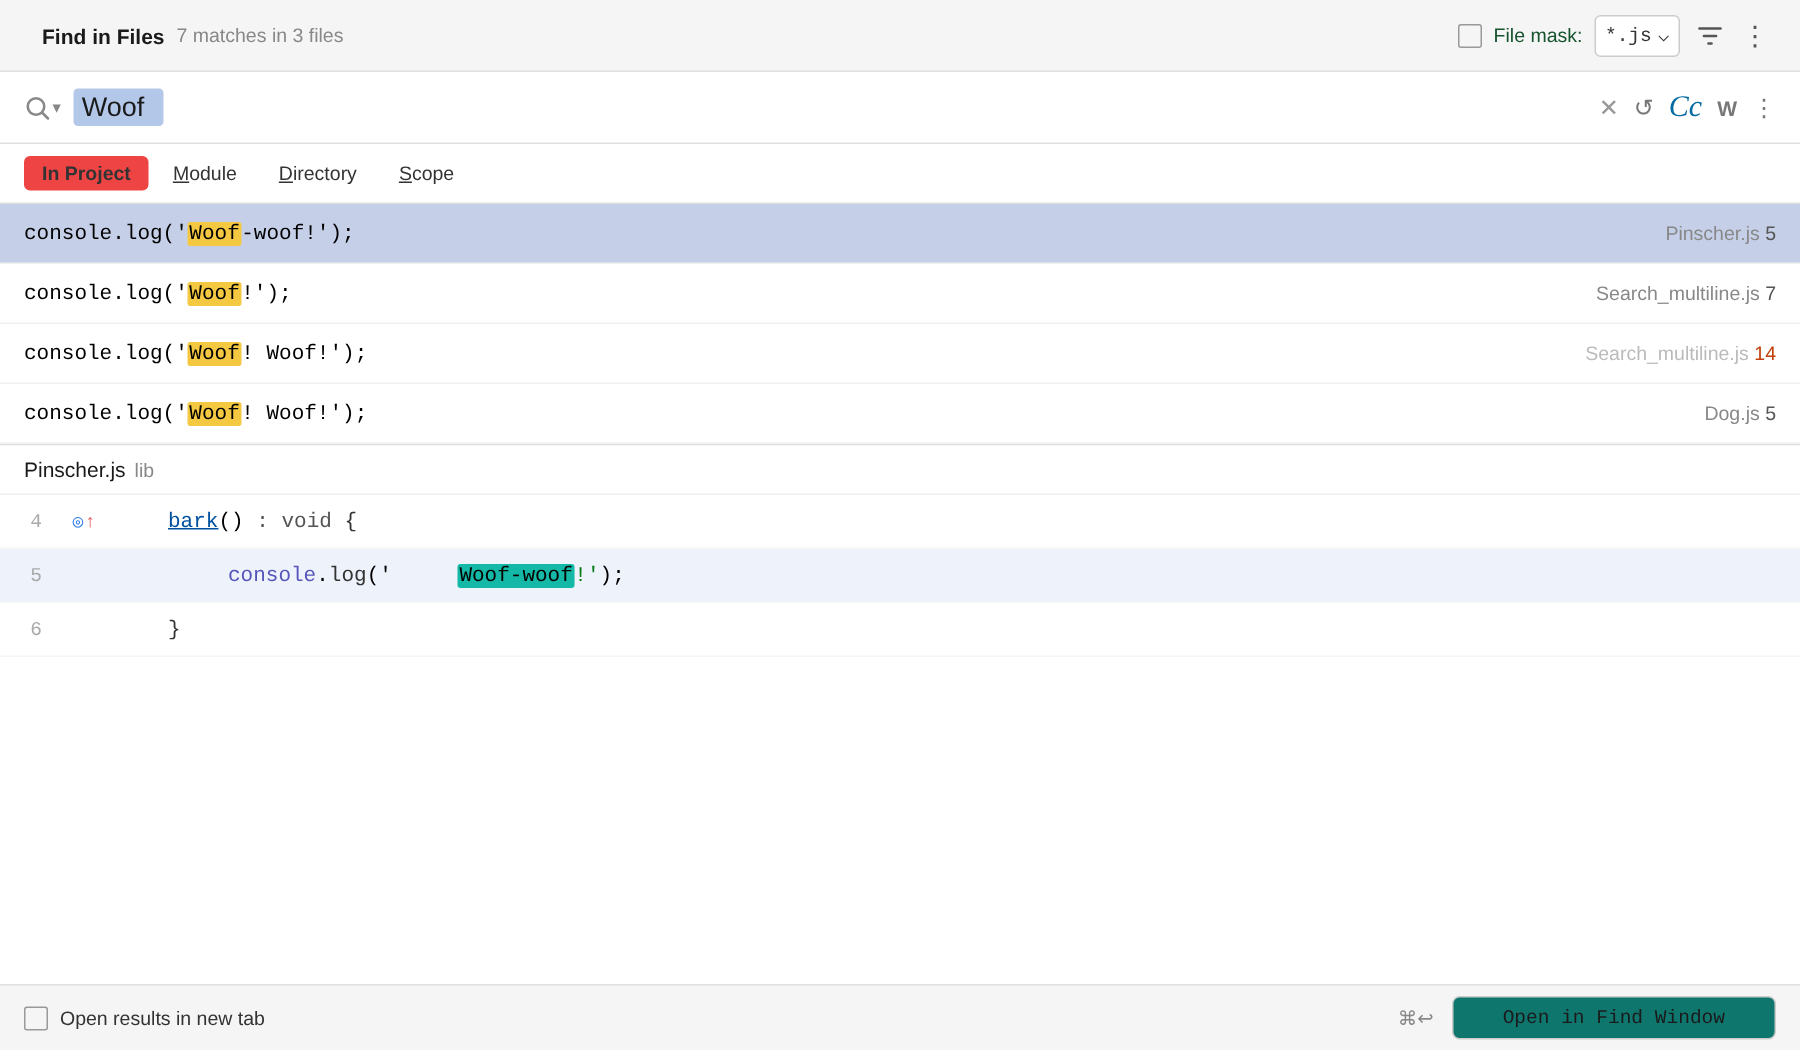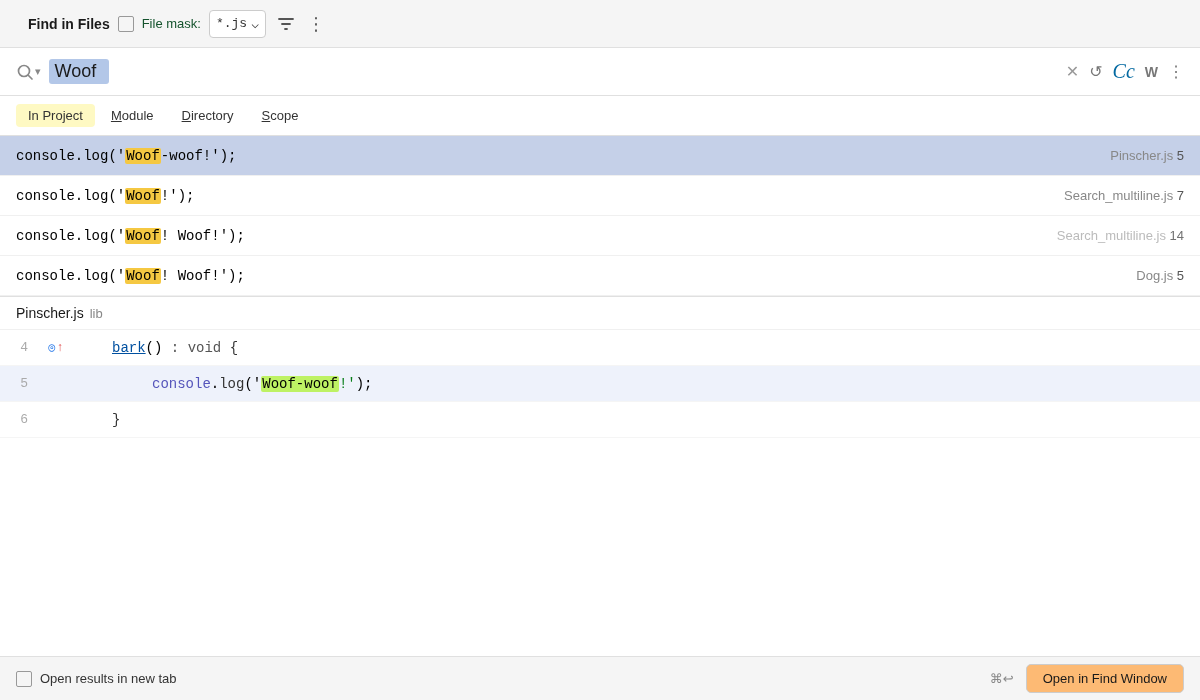--- a/index.html
+++ b/index.html
@@ -137,22 +137,22 @@
       gap: 4px;
     }
     .scope-tab {
       padding: 4px 12px;
       font-size: 13px;
       cursor: pointer;
       border-radius: 4px;
       color: #333;
     }
     .scope-tab.active {
-      background: #fef9c3;
-      font-weight: 400;
+      background: #ef4444;
+      font-weight: 700;
     }
 
     
     .results-area {
       flex: 1;
       overflow: hidden;
       display: flex;
       flex-direction: column;
     }
 
@@ -251,23 +251,24 @@
     .arrow-icon {
       color: #e05050;
       font-size: 11px;
     }
     .line-indent-1 { padding-left: 40px; }
     .line-indent-2 { padding-left: 80px; }
     .code-method { color: #0050a0; text-decoration: underline; }
     .code-brace { color: #333; }
     .code-str { color: #067d17; }
     .code-highlight-match {
-      background: #bef264;
+      background: #14b8a6;
       border-radius: 2px;
       padding: 0 1px;
+      margin-left: 44px;
     }
     .code-console { color: #5555bb; }
     .code-log { color: #333; text-align: right; }
 
     
     .footer-bar {
       display: flex;
       align-items: center;
       padding: 0 16px;
       height: 44px;
@@ -298,34 +299,36 @@
     .footer-right {
       display: flex;
       align-items: center;
       gap: 12px;
     }
     .shortcut-hint {
       font-size: 13px;
       color: #888;
     }
     .open-find-btn {
-      background: #fdba74;
+      background: #0f766e;
       border: 1px solid #ccc;
       border-radius: 5px;
-      padding: 6px 16px;
+      padding: 6px 33px;
       font-size: 13px;
       color: #1a1a1a;
       cursor: pointer;
+      font-family: Liberation Mono, monospace;
     }
   </style>
 </head>
 <body>
 
 <div class="header-bar">
   <span class="find-in-files-title">Find in Files</span>
+  <span class="match-count">7 matches in 3 files</span>
   <div class="file-mask-checkbox"></div>
   <span class="file-mask-label">File mask:</span>
   <div class="file-mask-input-wrap">
     <span>*.js</span>
     <span class="dropdown-arrow">⌵</span>
   </div>
   <div class="header-icon-btn">
     <svg width="18" height="18" viewBox="0 0 18 18" fill="none">
       <path d="M2 4h14M5 9h8M8 14h2" stroke="#555" stroke-width="1.8" stroke-linecap="round"></path>
     </svg>
@@ -388,21 +391,21 @@
     </div>
     <div class="result-file-info">Search_multiline.js <span style="color:#555;">7</span></div>
   </div>
 
   <div class="result-row">
     <div class="result-code">
       <span>console.log('</span>
         <span class="highlight-woof">Woof</span>
         <span>! Woof!');</span>
     </div>
-    <div class="result-file-info dim">Search_multiline.js <span style="color:#737373;">14</span></div>
+    <div class="result-file-info dim">Search_multiline.js <span style="color:#c2410c;">14</span></div>
   </div>
 
   <div class="result-row">
     <div class="result-code">
       <span>console.log('</span>
         <span class="highlight-woof">Woof</span>
         <span>! Woof!');</span>
     </div>
     <div class="result-file-info">Dog.js <span style="color:#555;">5</span></div>
   </div>

